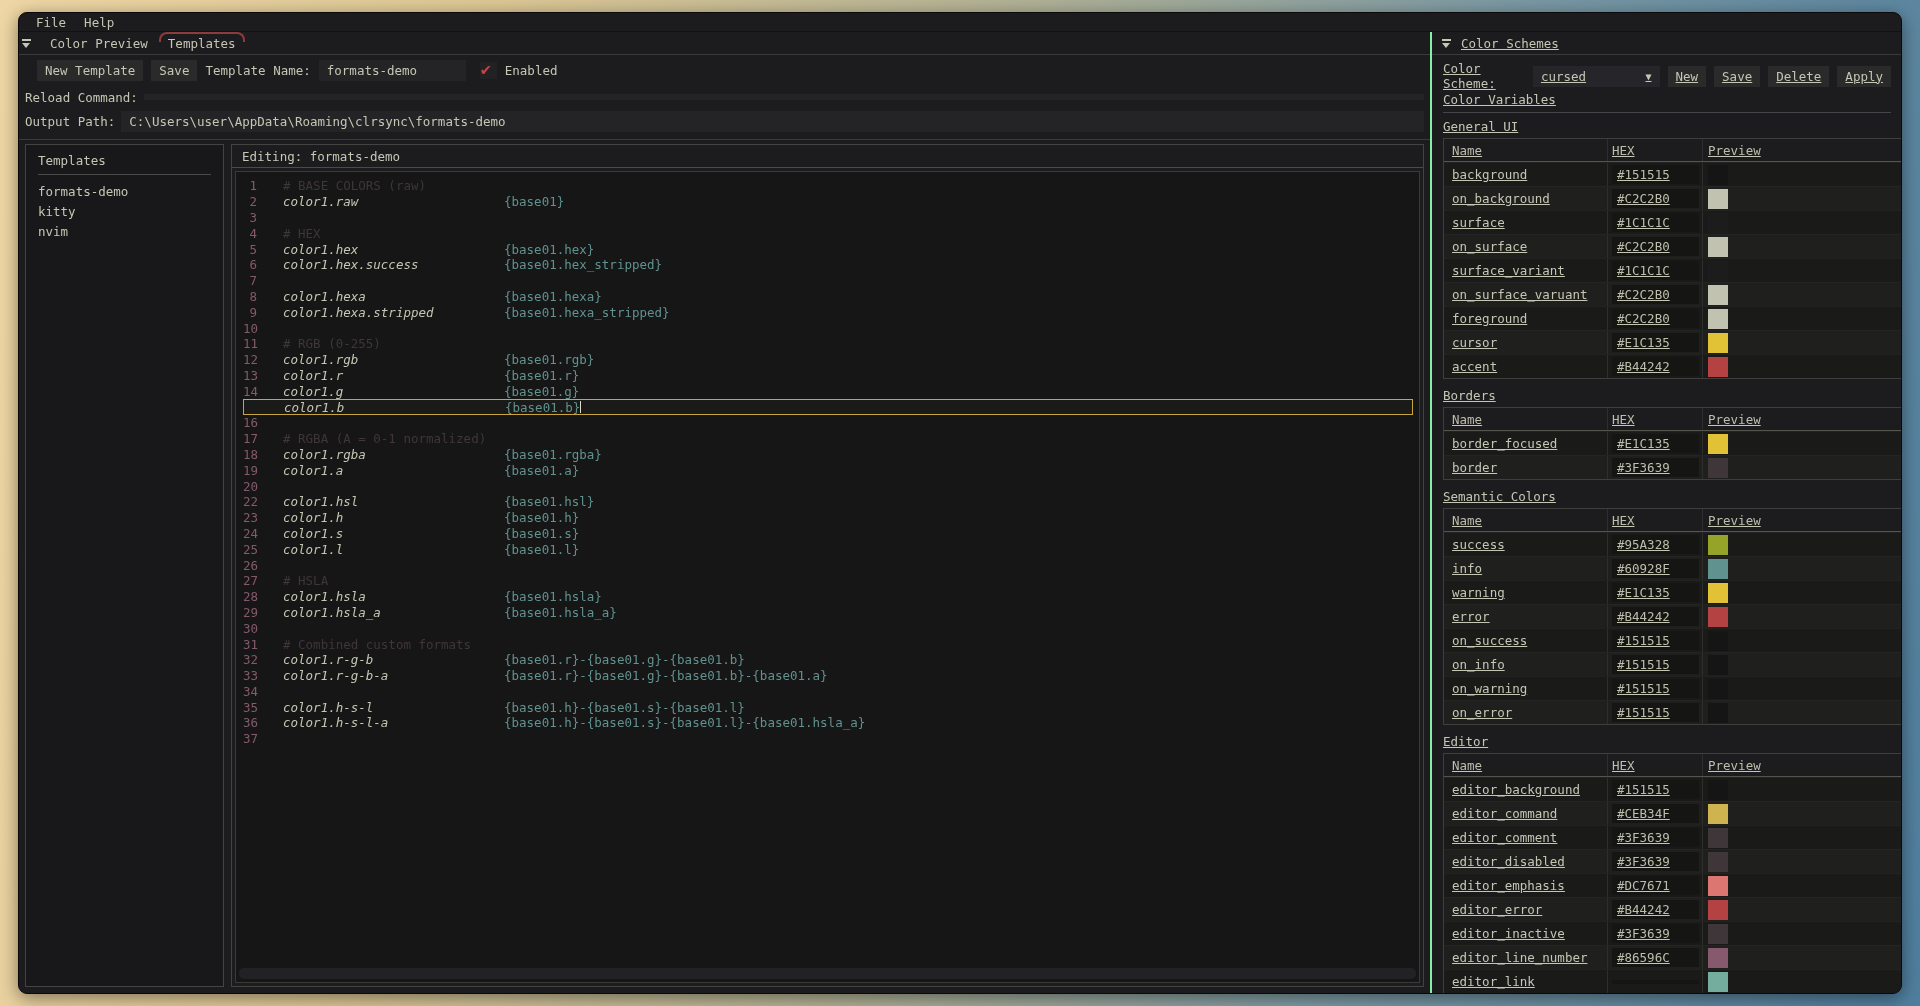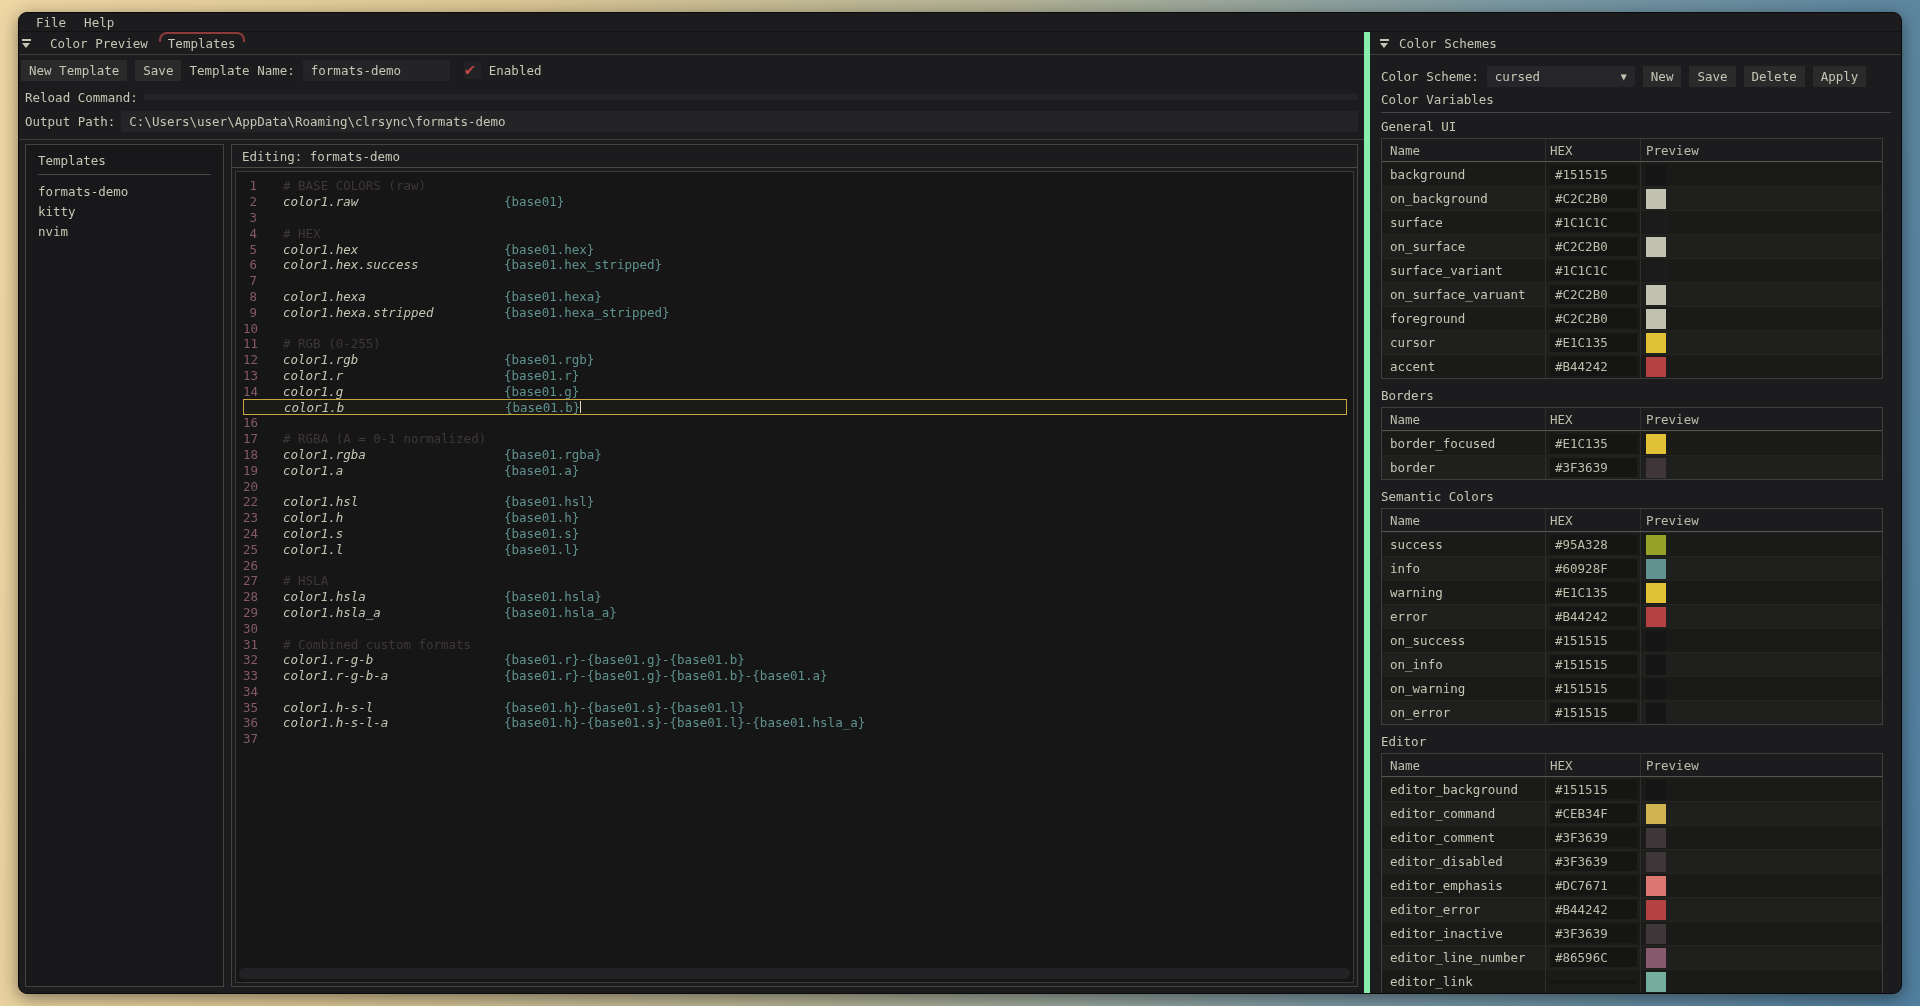--- a/index.html
+++ b/index.html
@@ -15,33 +15,33 @@
     background:#1C1C1E; border:1px solid #0a0a0a; border-radius:9px;
     box-shadow:0 4px 18px rgba(0,0,0,.45);
     overflow:hidden; display:flex; flex-direction:column;
   }
   
   .menubar { height:19px; flex:none; display:flex; align-items:center; padding-left:8px; border-bottom:1px solid #121214; }
   .menu-item { padding:0 9px; cursor:default; }
   
   .content-row { flex:1; display:flex; min-height:0; }
   .left-col { flex:1; display:flex; flex-direction:column; min-width:0; }
-  .right-panel { width:537px; flex:none; border-left:6px solid #86efac; display:flex; flex-direction:column; overflow:hidden; }
+  .right-panel { width:471px; flex:none; border-left:2px solid #86efac; display:flex; flex-direction:column; overflow:hidden;text-decoration:underline; }
   
   .collapse-icon { position:relative; width:12px; height:11px; flex:none; display:inline-block; }
   .collapse-icon::before { content:""; position:absolute; left:1px; top:1px; width:9px; height:2px; background:#C6C6B4; }
   .collapse-icon::after { content:""; position:absolute; left:1px; top:5px; border-left:4.5px solid transparent; border-right:4.5px solid transparent; border-top:5px solid #C6C6B4; }
   
   .tabrow { height:23px; flex:none; display:flex; align-items:center; padding-left:2px; border-bottom:1px solid #3b3b39; }
   .tabrow .collapse-icon { margin-right:7px; }
   .tab { position:relative; padding:3px 10px; cursor:default; }
   .tab.active::before { content:""; position:absolute; top:-1px; left:1px; right:1px; height:8px;
     border:2px solid #8E3B3B; border-bottom:none; border-radius:8px 8px 0 0; }
   
-  .toolbar1 { height:30px; flex:none; display:flex; align-items:center; padding-left:2px; gap:8px; }
+  .toolbar1 { height:30px; flex:none; display:flex; align-items:center; padding-left:18px; gap:8px; }
   .toolbar2 { height:24px; flex:none; display:flex; align-items:center; padding-left:6px; gap:6px; }
   .btn { background:#2A2A2B; padding:3px 8px; cursor:default; white-space:nowrap; }
   .inputbox { background:#242427; padding:3px 8px; white-space:nowrap; overflow:hidden; }
   .tn-input { width:147px; }
   .grow-input { flex:1; margin-right:6px; }
   .checkbox { position:relative; width:17px; height:17px; background:#222225; margin-left:6px; flex:none; }
   .checkmark { position:absolute; left:1px; top:-3px; color:#BE4747; font-size:17px; font-weight:bold; }
   .toolbar-sep { border-top:1px solid #3b3b39; margin-top:6px; }
   
   .panels { flex:1; display:flex; padding:4px 6px 6px 6px; gap:7px; min-height:0; }

